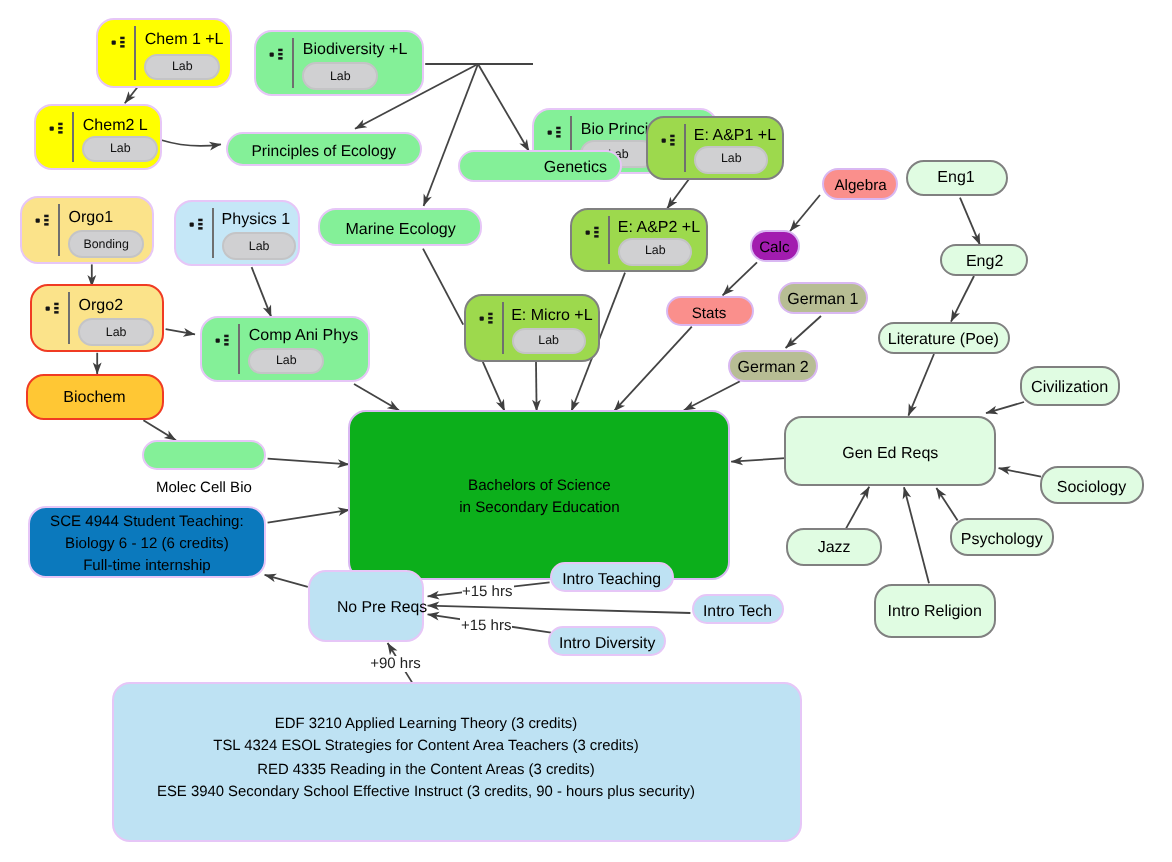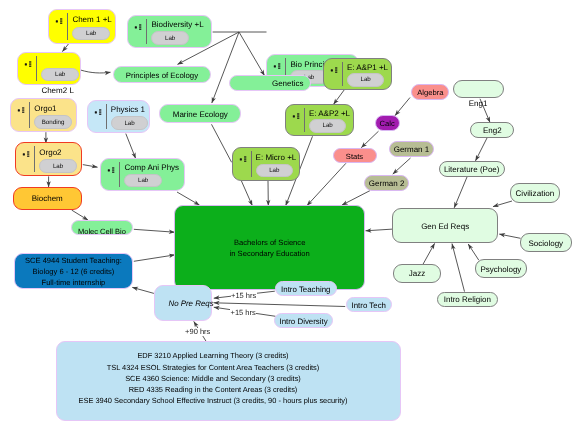--- a/index.html
+++ b/index.html
@@ -84,21 +84,21 @@
         <span class="badge" style="left:23px;width:37.5px;bottom:2.5px;height:13.5px;font-size:6.2px;">Lab</span>
       </div>
       <div class="node withicon" style="left: 17.4px; top: 52.4px; width: 63.4px; height: 32.6px; background: rgb(255, 255, 0); border: 1px solid rgb(230, 198, 247); border-radius: 9px; font-size: 8px;">
         <span class="icon" style="left:6px;top:8px;"><svg width="9" height="7" viewBox="0 0 9 7">
             <rect x="0.8" y="2.3" width="2.1" height="2.1" rx="0.5" fill="#141414"></rect>
             <rect x="5.1" y="0.35" width="2.2" height="1.25" fill="#141414"></rect>
             <rect x="5.1" y="2.45" width="2.2" height="1.25" fill="#141414"></rect>
             <rect x="5.1" y="4.55" width="2.2" height="1.25" fill="#141414"></rect>
           </svg></span>
         <span class="divider" style="left:18px;top:3px;height:24.6px;"></span>
-        <span class="label" style="left:23px;right:4px;width:auto;top:1px;height:15.648px;margin-top:28px;">Chem2 L</span>
+        <span class="label" style="left:23px;right:4px;width:auto;top:1px;height:15.648px;">Chem2 L</span>
         <span class="badge" style="left:23px;width:37.5px;bottom:2.5px;height:13.5px;font-size:6.2px;">Lab</span>
       </div>
       <div class="node withicon" style="left: 10.3px; top: 98.4px; width: 66.7px; height: 34px; background: rgb(251, 227, 138); border: 1px solid rgb(230, 198, 247); border-radius: 9px; font-size: 8px;">
         <span class="icon" style="left:6px;top:8px;"><svg width="9" height="7" viewBox="0 0 9 7">
             <rect x="0.8" y="2.3" width="2.1" height="2.1" rx="0.5" fill="#141414"></rect>
             <rect x="5.1" y="0.35" width="2.2" height="1.25" fill="#141414"></rect>
             <rect x="5.1" y="2.45" width="2.2" height="1.25" fill="#141414"></rect>
             <rect x="5.1" y="4.55" width="2.2" height="1.25" fill="#141414"></rect>
           </svg></span>
         <span class="divider" style="left:18px;top:3px;height:26px;"></span>
@@ -113,21 +113,21 @@
             <rect x="5.1" y="4.55" width="2.2" height="1.25" fill="#141414"></rect>
           </svg></span>
         <span class="divider" style="left:18px;top:3px;height:26.1px;"></span>
         <span class="label" style="left:23px;right:4px;width:auto;top:1px;height:16.368px;">Orgo2</span>
         <span class="badge" style="left:23px;width:37.5px;bottom:2.5px;height:13.5px;font-size:6.2px;">Lab</span>
       </div>
       <div class="node" style="left: 12.6px; top: 186.5px; width: 69.2px; height: 23.2px; background: rgb(255, 199, 52); border: 1px solid rgb(240, 59, 35); border-radius: 9px; font-size: 8px;">
         <span class="label" style="left:0px;right:0;width:auto;top:0.6px;height:100%;">Biochem</span>
       </div>
       <div class="node" style="left: 70.8px; top: 219.5px; width: 62.3px; height: 15.2px; background: rgb(132, 240, 152); border: 1px solid rgb(230, 198, 247); border-radius: 9px; font-size: 7.5px;">
-        <span class="label" style="left:0px;right:0;width:auto;top:4px;height:100%;">Molec Cell Bio</span>
+        <span class="label" style="left:0px;right:0;width:auto;top:16px;height:100%;">Molec Cell Bio</span>
       </div>
       <div class="node withicon" style="left: 86.8px; top: 99.9px; width: 63.4px; height: 33.5px; background: rgb(197, 231, 247); border: 1px solid rgb(230, 198, 247); border-radius: 9px; font-size: 8px;">
         <span class="icon" style="left:6px;top:8px;"><svg width="9" height="7" viewBox="0 0 9 7">
             <rect x="0.8" y="2.3" width="2.1" height="2.1" rx="0.5" fill="#141414"></rect>
             <rect x="5.1" y="0.35" width="2.2" height="1.25" fill="#141414"></rect>
             <rect x="5.1" y="2.45" width="2.2" height="1.25" fill="#141414"></rect>
             <rect x="5.1" y="4.55" width="2.2" height="1.25" fill="#141414"></rect>
           </svg></span>
         <span class="divider" style="left:18px;top:3px;height:25.5px;"></span>
         <span class="label" style="left:23px;right:4px;width:auto;top:1px;height:16.08px;">Physics 1</span>
@@ -217,21 +217,21 @@
       <div class="node" style="left: 332.5px; top: 148px; width: 44px; height: 15.3px; background: rgb(250, 143, 140); border: 1px solid rgb(217, 184, 242); border-radius: 9px; font-size: 7.6px;">
         <span class="label" style="left:0px;right:0;width:auto;top:0.6px;height:100%;">Stats</span>
       </div>
       <div class="node" style="left: 388.8px; top: 141.3px; width: 45.3px; height: 16.1px; background: rgb(183, 189, 148); border: 1px solid rgb(217, 184, 242); border-radius: 9px; font-size: 8px;">
         <span class="label" style="left:0px;right:0;width:auto;top:0.6px;height:100%;">German 1</span>
       </div>
       <div class="node" style="left: 363.8px; top: 174.6px; width: 45.6px; height: 16px; background: rgb(183, 189, 148); border: 1px solid rgb(217, 184, 242); border-radius: 9px; font-size: 8px;">
         <span class="label" style="left:0px;right:0;width:auto;top:0.6px;height:100%;">German 2</span>
       </div>
       <div class="node" style="left: 452.5px; top: 79.9px; width: 51px; height: 18.1px; background: rgb(224, 252, 226); border: 1px solid rgb(128, 128, 128); border-radius: 9px; font-size: 8px;">
-        <span class="label" style="left:0px;right:0;width:auto;top:15px;height:100%;text-align:right;">Eng1</span>
+        <span class="label" style="left:0px;right:0;width:auto;top:0;height:100%;text-align:right;">Eng1</span>
       </div>
       <div class="node" style="left: 470.3px; top: 121.7px; width: 44px; height: 16px; background: rgb(224, 252, 226); border: 1px solid rgb(128, 128, 128); border-radius: 9px; font-size: 8px;">
         <span class="label" style="left:0px;right:0;width:auto;top:0.6px;height:100%;">Eng2</span>
       </div>
       <div class="node" style="left: 438.7px; top: 160.7px; width: 66px; height: 16px; background: rgb(224, 252, 226); border: 1px solid rgb(128, 128, 128); border-radius: 9px; font-size: 8px;">
         <span class="label" style="left:0px;right:0;width:auto;top:0.6px;height:100%;">Literature (Poe)</span>
       </div>
       <div class="node" style="left: 510.1px; top: 182.7px; width: 49.5px; height: 19.9px; background: rgb(224, 252, 226); border: 1px solid rgb(128, 128, 128); border-radius: 9px; font-size: 8.1px;">
         <span class="label" style="left:0px;right:0;width:auto;top:0.6px;height:100%;">Civilization</span>
       </div>
@@ -240,49 +240,48 @@
       </div>
       <div class="node" style="left: 519.8px; top: 233px; width: 51.9px; height: 19.1px; background: rgb(224, 252, 226); border: 1px solid rgb(128, 128, 128); border-radius: 9px; font-size: 8px;">
         <span class="label" style="left:0px;right:0;width:auto;top:0.6px;height:100%;">Sociology</span>
       </div>
       <div class="node" style="left: 474.9px; top: 259.4px; width: 52px; height: 18.8px; background: rgb(224, 252, 226); border: 1px solid rgb(128, 128, 128); border-radius: 9px; font-size: 8px;">
         <span class="label" style="left:0px;right:0;width:auto;top:0.6px;height:100%;">Psychology</span>
       </div>
       <div class="node" style="left: 393.3px; top: 263.8px; width: 47.6px; height: 19.1px; background: rgb(224, 252, 226); border: 1px solid rgb(128, 128, 128); border-radius: 9px; font-size: 8px;">
         <span class="label" style="left:0px;right:0;width:auto;top:0.6px;height:100%;">Jazz</span>
       </div>
-      <div class="node" style="left: 437px; top: 291.6px; width: 60.7px; height: 15px; background: rgb(224, 252, 226); border: 1px solid rgb(128, 128, 128); border-radius: 9px; font-size: 8px;">
+      <div class="node" style="left: 437px; top: 291.6px; width: 60.7px; height: 27px; background: rgb(224, 252, 226); border: 1px solid rgb(128, 128, 128); border-radius: 9px; font-size: 8px;">
         <span class="label" style="left:0px;right:0;width:auto;top:0.6px;height:100%;">Intro Religion</span>
       </div>
       <div class="node" style="left: 174.4px; top: 204.6px; width: 190.6px; height: 85px; background: rgb(12, 175, 27); border: 1px solid rgb(217, 184, 242); border-radius: 9px; font-size: 7.6px;">
         <span class="label" style="left:0px;right:0;width:auto;top:0.6px;height:100%;">Bachelors of Science
 in Secondary Education</span>
       </div>
       <div class="node" style="left: 13.5px; top: 252.5px; width: 119.9px; height: 36.8px; background: rgb(11, 121, 189); border: 1px solid rgb(230, 198, 247); border-radius: 9px; font-size: 7.55px;">
         <span class="label" style="left:0px;right:0;width:auto;top:0.6px;height:100%;">SCE 4944 Student Teaching:
 Biology 6 - 12 (6 credits)
 Full-time internship</span>
       </div>
       <div class="node" style="left: 153.9px; top: 284.5px; width: 58.3px; height: 36.4px; background: rgb(190, 226, 243); border: 1px solid rgb(230, 198, 247); border-radius: 9px; font-size: 7.9px;">
-        <span class="label" style="left:16px;right:0;width:auto;top:0.6px;height:100%;font-style:italic;">No Pre Reqs</span>
+        <span class="label" style="left:16px;right:0;width:auto;top:0.6px;height:100%;">No Pre Reqs</span>
       </div>
       <div class="node" style="left: 274.9px; top: 281.2px; width: 61.8px; height: 14.6px; background: rgb(190, 226, 243); border: 1px solid rgb(230, 198, 247); border-radius: 9px; font-size: 7.9px;">
         <span class="label" style="left:0px;right:0;width:auto;top:0.6px;height:100%;">Intro Teaching</span>
       </div>
       <div class="node" style="left: 345.8px; top: 297.3px; width: 45.9px; height: 15.1px; background: rgb(190, 226, 243); border: 1px solid rgb(230, 198, 247); border-radius: 9px; font-size: 7.9px;">
         <span class="label" style="left:0px;right:0;width:auto;top:0.6px;height:100%;">Intro Tech</span>
       </div>
       <div class="node" style="left: 273.8px; top: 312.9px; width: 59.6px; height: 15.3px; background: rgb(190, 226, 243); border: 1px solid rgb(230, 198, 247); border-radius: 9px; font-size: 7.9px;">
         <span class="label" style="left:0px;right:0;width:auto;top:0.6px;height:100%;">Intro Diversity</span>
       </div>
       <div class="node" style="left: 56px; top: 341px; width: 345px; height: 80px; background: rgb(190, 226, 243); border: 1px solid rgb(230, 198, 247); border-radius: 9px; font-size: 7.45px; line-height: 11.3px;">
         <div class="courselist" style="left:-3px;top:-2.5px;width:318px;height:100%;">
           <div>EDF 3210 Applied Learning Theory (3 credits)</div>
           <div>TSL 4324 ESOL Strategies for Content Area Teachers (3 credits)</div>
-          <div>SCE 4360 Science: Middle and Secondary (3 credits)</div>
           <div>RED 4335 Reading in the Content Areas (3 credits)</div>
           <div>ESE 3940 Secondary School Effective Instruct (3 credits, 90 - hours plus security)</div>
         </div>
       </div>
     </div>
 <div id="labels">
       <span class="edge-label" style="left: 230.5px; top: 292.2px; font-size: 7.5px; background: rgb(255, 255, 255); padding: 0px 0.5px;">+15 hrs</span>
       <span class="edge-label" style="left: 230px; top: 308.6px; font-size: 7.5px; background: rgb(255, 255, 255); padding: 0px 0.5px;">+15 hrs</span>
       <span class="edge-label" style="left: 184.6px; top: 327.6px; font-size: 7.5px; background: rgb(255, 255, 255); padding: 0px 0.5px;">+90 hrs</span>
     </div>

